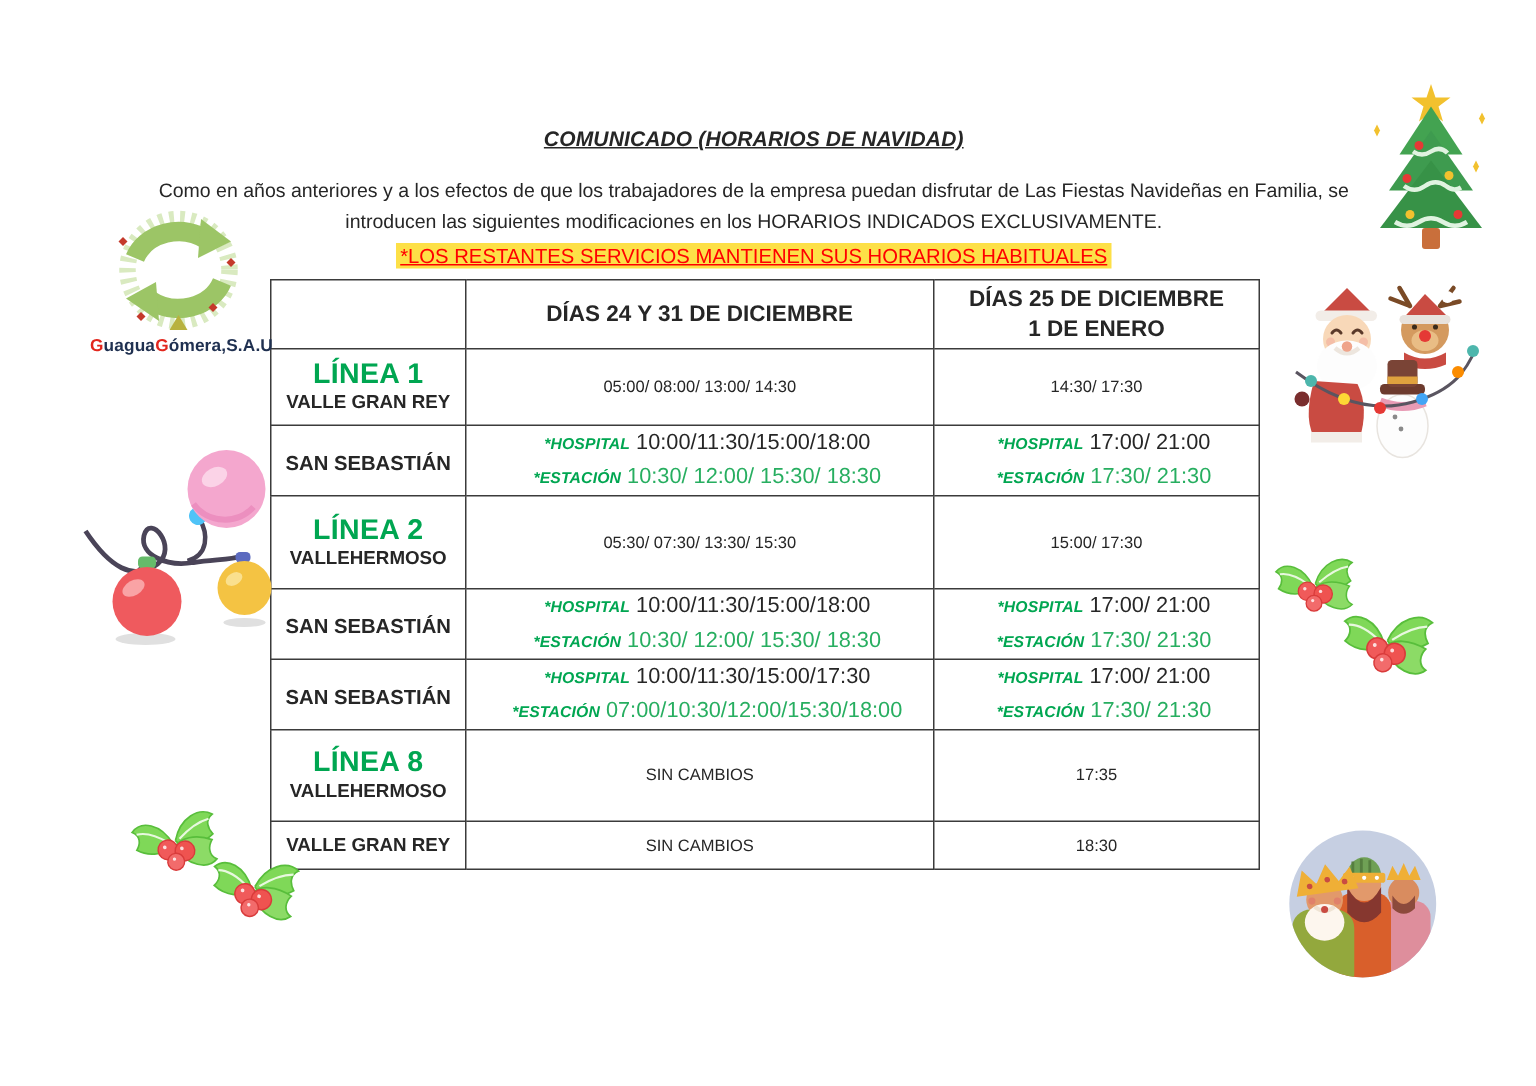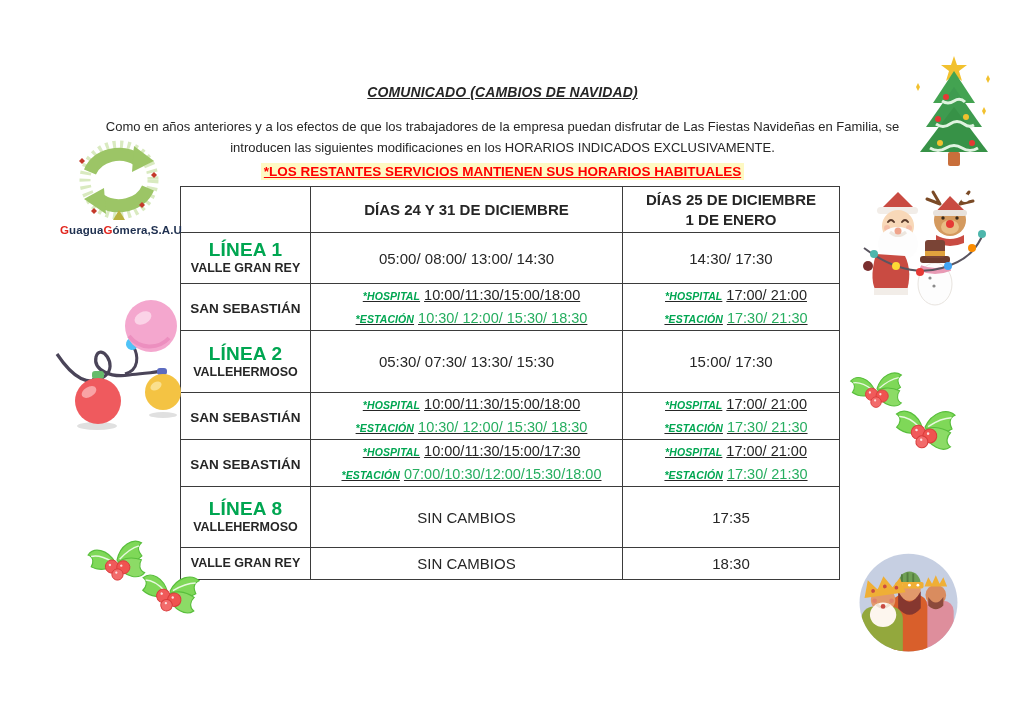--- a/index.html
+++ b/index.html
@@ -4,57 +4,57 @@
 <style>
   * { margin:0; padding:0; box-sizing:border-box; }
   html,body { width:1024px; height:724px; background:#ffffff; }
   body { font-family:"Liberation Sans", sans-serif; color:#262626; position:relative; overflow:hidden; }
   .page { position:absolute; inset:0; background:#fff; outline:1px solid #d7d7d7; }
 
   .title { position:absolute; top:84px; left:0; width:1005px; text-align:center;
            font-size:14px; font-weight:bold; font-style:italic; text-decoration:underline; letter-spacing:0.1px; }
   .intro { position:absolute; top:116px; left:0; width:1005px; text-align:center; font-size:13px; line-height:21px; }
   .hl-wrap { position:absolute; top:162px; left:0; width:1005px; text-align:center; }
-  .hl { background:#fef9c3; color:#FF0000; font-weight:bold; font-size:13.5px; text-decoration:underline; padding:1px 3px; }
+  .hl { background:#fde047; color:#FF0000; font-weight:normal; font-size:13.5px; text-decoration:underline; padding:1px 3px; }
 
   table.schedule { position:absolute; left:180px; top:186px; width:659px; border-collapse:collapse; table-layout:fixed; }
   .schedule td { border:1.5px solid #3b3b3b; vertical-align:middle; text-align:center; overflow:hidden; }
   tr.rh  { height:46px; } tr.r0 { height:51px; } tr.r1 { height:43px; }
   tr.r2  { height:62px; } tr.r3 { height:43px; } tr.r4 { height:72px; }
   tr.r5  { height:40px; } tr.r6 { height:61px; } tr.r7 { height:32px; }
 
   .head { font-size:15px; font-weight:bold; line-height:20px; }
   .line-cell { vertical-align:top; }
   .line-cell .inner { display:flex; flex-direction:column; justify-content:space-between; height:100%; padding:3px 0 4px 0; }
   .line-name { color:#00A651; font-size:19px; font-weight:bold; letter-spacing:0.2px; }
   .place { font-size:12.5px; font-weight:bold; line-height:15px; }
   .stop-cell { vertical-align:top; font-size:13.5px; font-weight:bold; padding-top:3px; }
-  .times { font-size:15px; }
-  .ss { text-align:center; padding-left:10px; line-height:21px;text-decoration:underline; }
+  .times { font-size:11px; }
+  .ss { text-align:center; padding-left:10px; line-height:21px; }
   .lbl { color:#00A651; font-size:10.5px; font-weight:bold; font-style:italic; margin-right:4px; letter-spacing:0.1px; }
   .tm { font-size:14.5px; color:#262626; }
   .tm.green { color:#27AE60; }
 
   .deco { position:absolute; }
   .logo { left:60px; top:140px; width:118px; text-align:center; }
   .logo-text { font-size:11.5px; font-weight:bold; color:#1F3050; margin-top:-2px; letter-spacing:0.1px;text-align:right; }
   .logo-text .g { color:#E2261D; }
   .tree { left:912px; top:55px; }
   .santa { left:860px; top:188px; }
   .orn { left:55px; top:296px; }
   .holly1 { left:848px; top:367px; } .holly2 { left:892px; top:402px; }
   .holly3 { left:86px; top:537px; } .holly4 { left:138px; top:567px; }
   .kings { left:852px; top:547px; }
 </style>
 </head>
 <body>
 
 <div class="page">
 
-  <div class="title">COMUNICADO (CAMBIOS DE NAVIDAD)</div>
+  <div class="title">COMUNICADO (HORARIOS DE NAVIDAD)</div>
 
   <div class="intro">
     <div>Como en años anteriores y a los efectos de que los trabajadores de la empresa puedan disfrutar de Las Fiestas Navideñas en Familia, se</div>
     <div>introducen las siguientes modificaciones en los HORARIOS INDICADOS EXCLUSIVAMENTE.</div>
   </div>
 
   <div class="hl-wrap">
     <span class="hl">*LOS RESTANTES SERVICIOS MANTIENEN SUS HORARIOS HABITUALES</span>
   </div>
 

